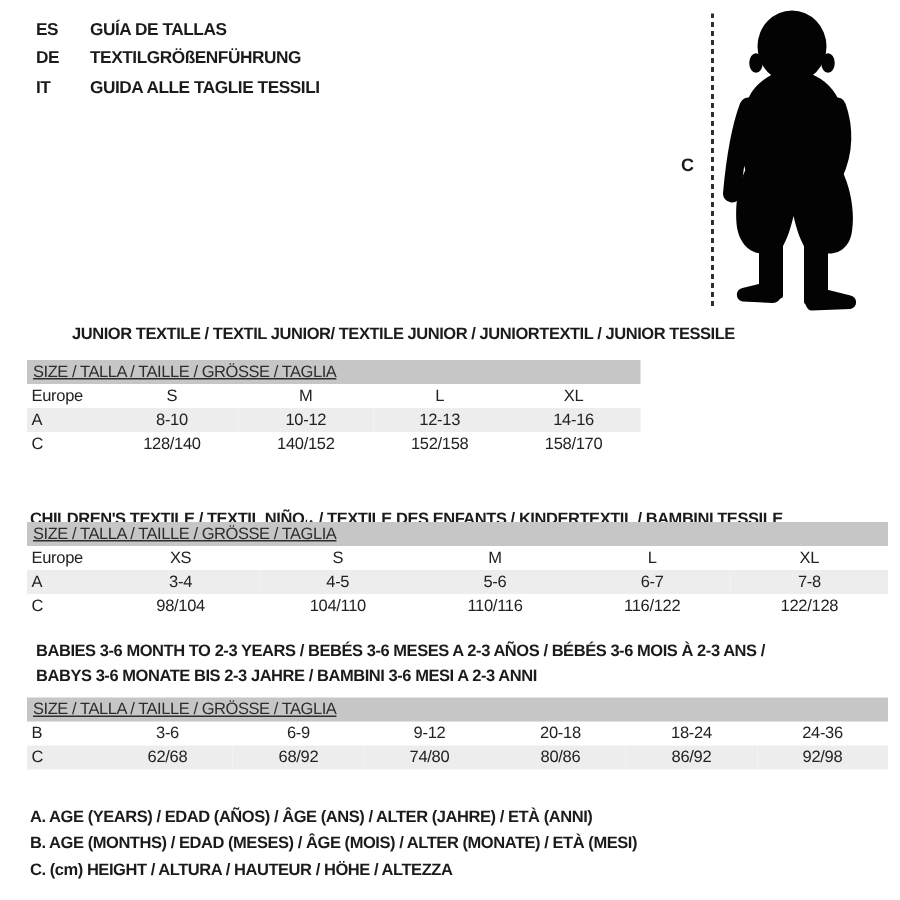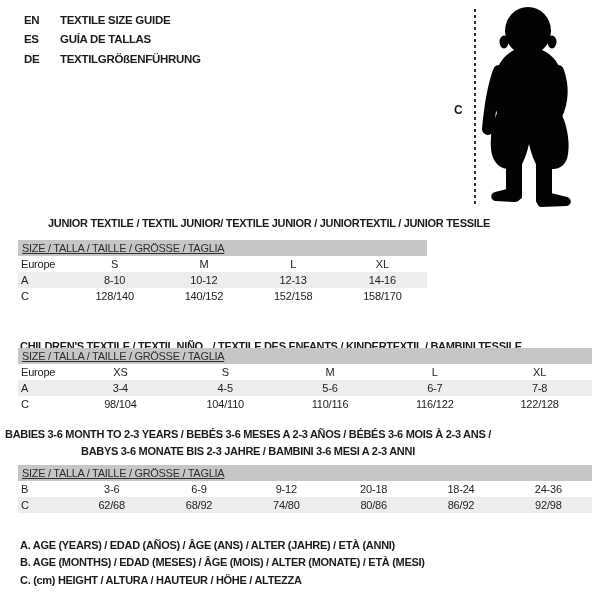--- a/index.html
+++ b/index.html
@@ -33,30 +33,30 @@
   .foot{position:absolute;left:20px;top:537px;}
   .foot div{font-weight:bold;font-size:11px;line-height:17.4px;letter-spacing:-0.3px;white-space:nowrap;}
 </style>
 </head>
 <body>
 
 <div class="page">
 
   <div class="langs">
     <div class="lang-row">
-      <span class="lang-code">EN</span>
-      <span>TEXTILE SIZE GUIDE</span>
-    </div>
-    <div class="lang-row">
       <span class="lang-code">ES</span>
       <span>GUÍA DE TALLAS</span>
     </div>
     <div class="lang-row">
       <span class="lang-code">DE</span>
       <span>TEXTILGRÖßENFÜHRUNG</span>
+    </div>
+    <div class="lang-row">
+      <span class="lang-code">IT</span>
+      <span>GUIDA ALLE TAGLIE TESSILI</span>
     </div>
   </div>
 
   <div class="dotline"></div>
   <div class="c-label">C</div>
   <svg class="baby" width="92" height="203" viewBox="0 0 92 203" fill="#030303">
     <ellipse cx="46" cy="26" rx="23" ry="24"></ellipse>
     <ellipse cx="22" cy="37" rx="4.5" ry="6.5"></ellipse>
     <ellipse cx="70" cy="37" rx="4.5" ry="6.5"></ellipse>
     <path d="M34 44 L58 44 C68 48 75 55 78 64 L80 92 C81 103 78 110 74 115 L18 115 C14 108 12 100 13 90 L16 63 C19 54 26 48 34 44 Z"></path>
@@ -142,21 +142,21 @@
       <td class="l">C</td>
       <td>98/104</td>
       <td>104/110</td>
       <td>110/116</td>
       <td>116/122</td>
       <td>122/128</td>
     </tr>
   </tbody>
     </table>
 
-  <div class="tbl-title" style="left:5px;top:426px;text-align:center;">
+  <div class="tbl-title" style="left:24px;top:426px;">
     <span class="line">BABIES 3-6 MONTH TO 2-3 YEARS / BEBÉS 3-6 MESES A 2-3 AÑOS / BÉBÉS 3-6 MOIS À 2-3 ANS /</span>
     <span class="line">BABYS 3-6 MONATE BIS 2-3 JAHRE / BAMBINI 3-6 MESI A 2-3 ANNI</span>
   </div>
   <table class="size-table" style="left:18px;top:465px;width:574px;">
     <colgroup>
         <col style="width:50px">
         <col>
         <col>
         <col>
         <col>

